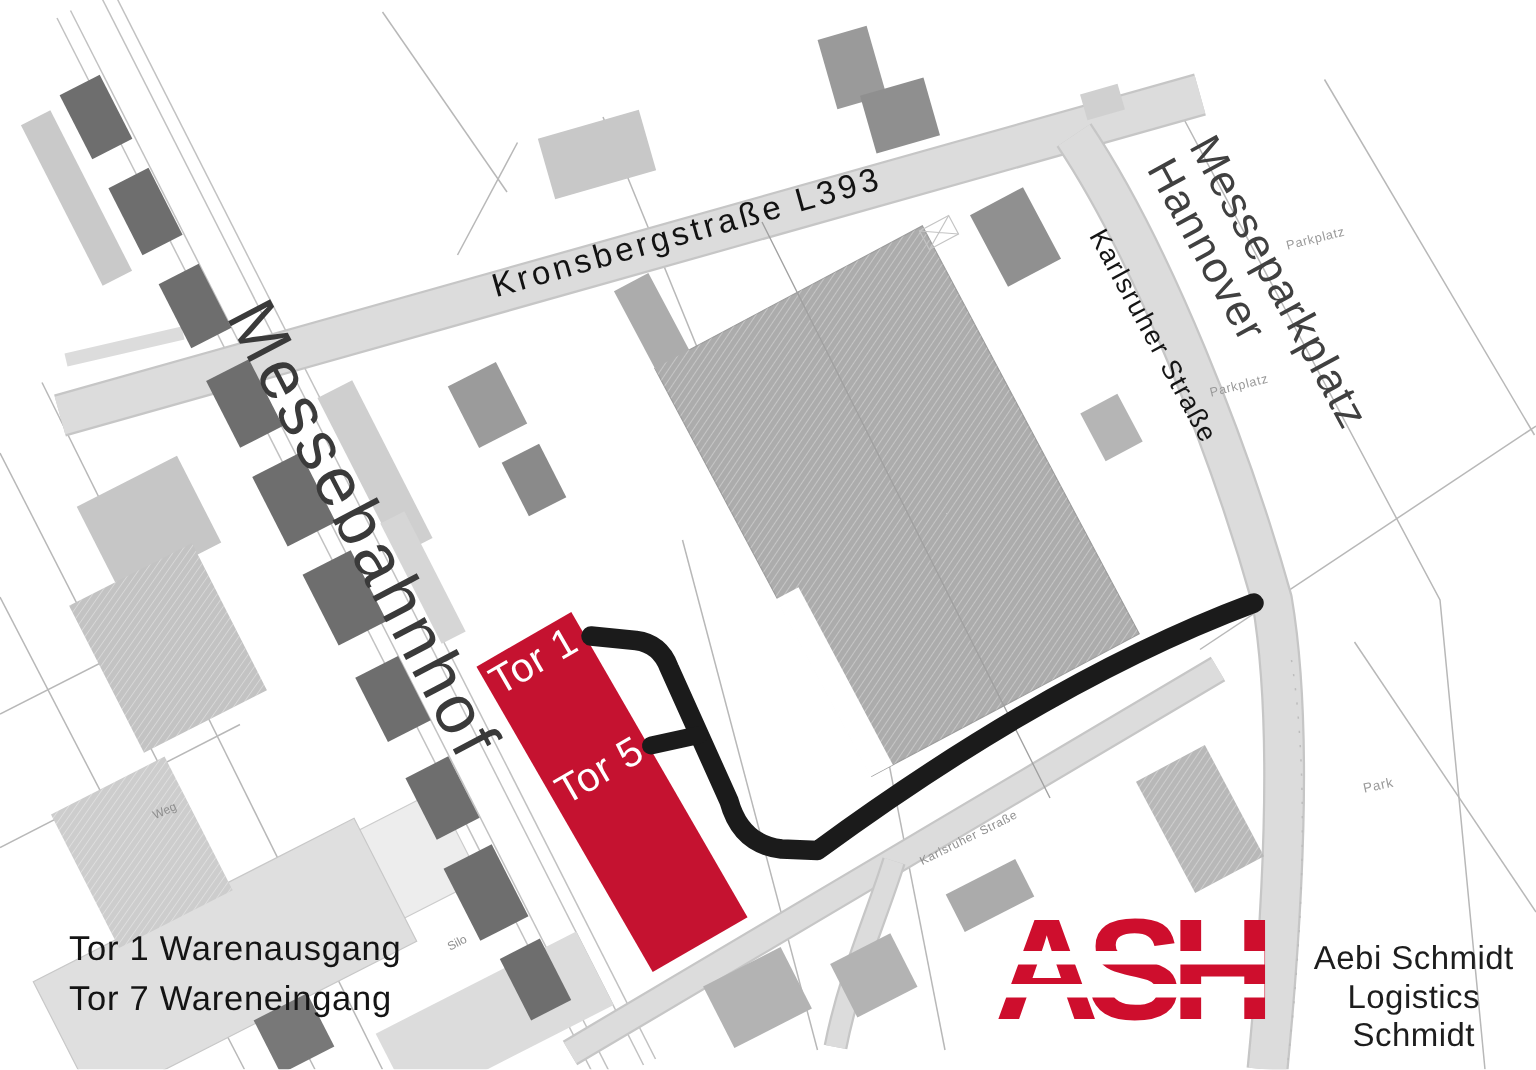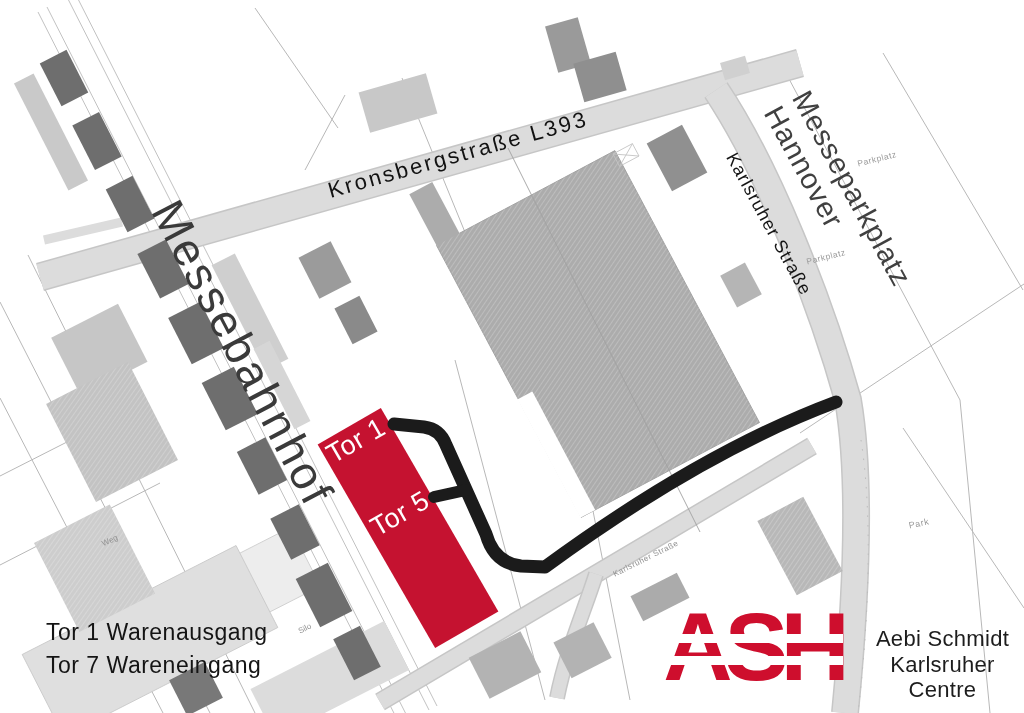--- a/index.html
+++ b/index.html
@@ -185,17 +185,17 @@
     <div>Tor 1 Warenausgang</div>
     <div>Tor 7 Wareneingang</div>
   </div>
 
   <div class="logo">
     <div class="ash-letters">ASH</div>
     <div class="stripe stripe1"></div>
     <div class="stripe stripe2"></div>
     <div class="company">
       <div>Aebi Schmidt</div>
-      <div>Karlsruher Centre</div>
+      <div>Logistics Schmidt</div>
     </div>
   </div>
 
 </div>
 
 </body></html>

